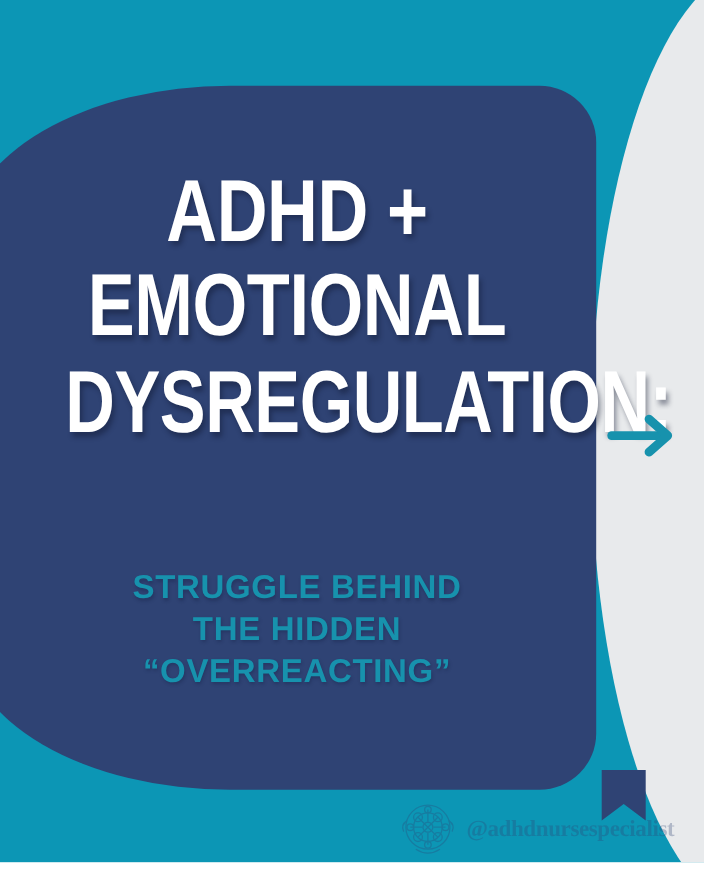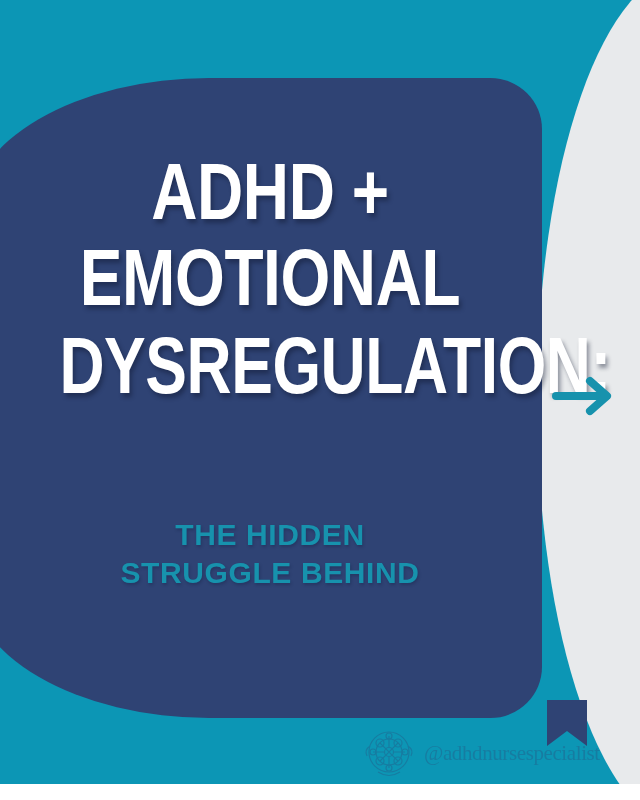--- a/index.html
+++ b/index.html
@@ -141,21 +141,21 @@
 
   .watermark-logo {
     width: 62px;
     height: 62px;
     flex: 0 0 auto;
   }
 
   .watermark-handle {
     color: #2f4374;
     font-family: "Liberation Serif", serif;
-    font-weight: normal;
+    font-weight: bold;
     font-size: 21px;
     letter-spacing: -0.4px;
     white-space: nowrap;
   }
 </style>
 </head>
 <body>
 
 <div id="slide">
 
@@ -163,22 +163,23 @@
 
   <div class="navy-card"></div>
 
   <div class="title-block">
     <span class="title-line l1">ADHD +</span>
     <span class="title-line l2">EMOTIONAL</span>
     <span class="title-line l3">DYSREGULATION:</span>
   </div>
 
   <div class="subtitle-block">
+    <span class="subtitle-line">STRUGGLE BEHIND</span>
     <span class="subtitle-line">THE HIDDEN</span>
-    <span class="subtitle-line">STRUGGLE BEHIND</span>
+    <span class="subtitle-line">“OVERREACTING”</span>
   </div>
 
   <div class="next-arrow">
     <svg width="62" height="44" viewBox="0 0 62 44" fill="none" aria-hidden="true">
       <path d="M4 22 H54" stroke="#1792ad" stroke-width="8" stroke-linecap="round"></path>
       <path d="M38 7 L55 22 L38 37" stroke="#1792ad" stroke-width="8" stroke-linecap="round" stroke-linejoin="round" fill="none"></path>
     </svg>
   </div>
 
   <div class="save-bookmark">

